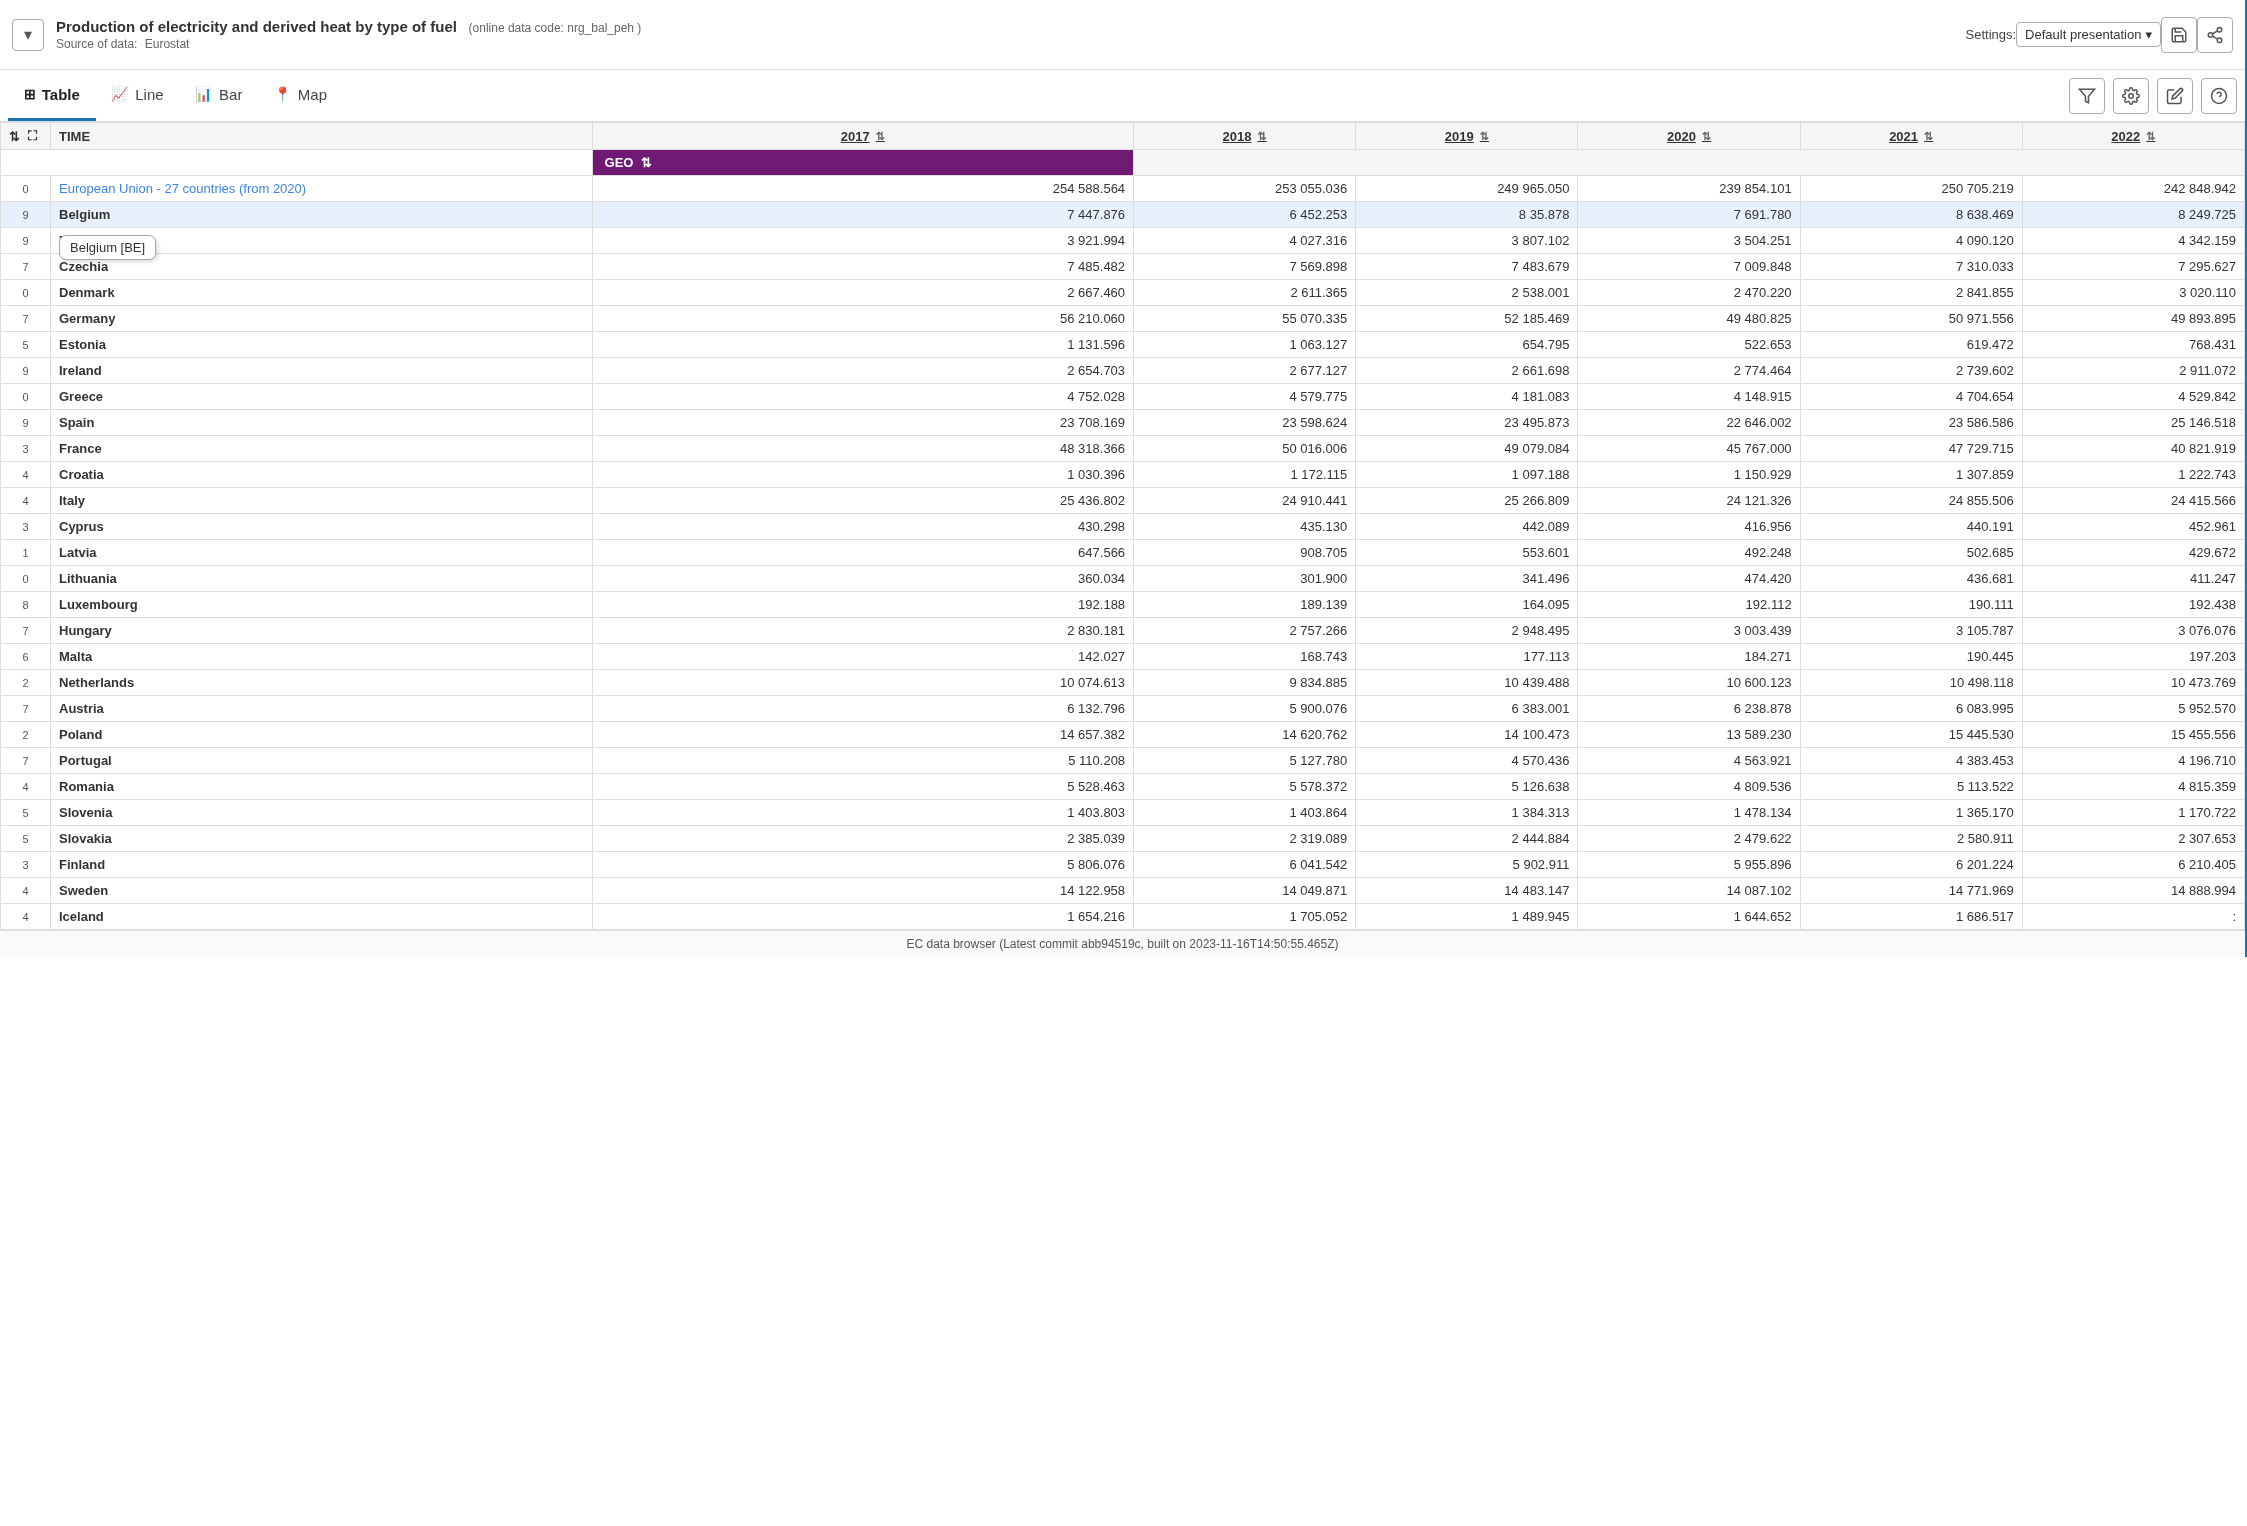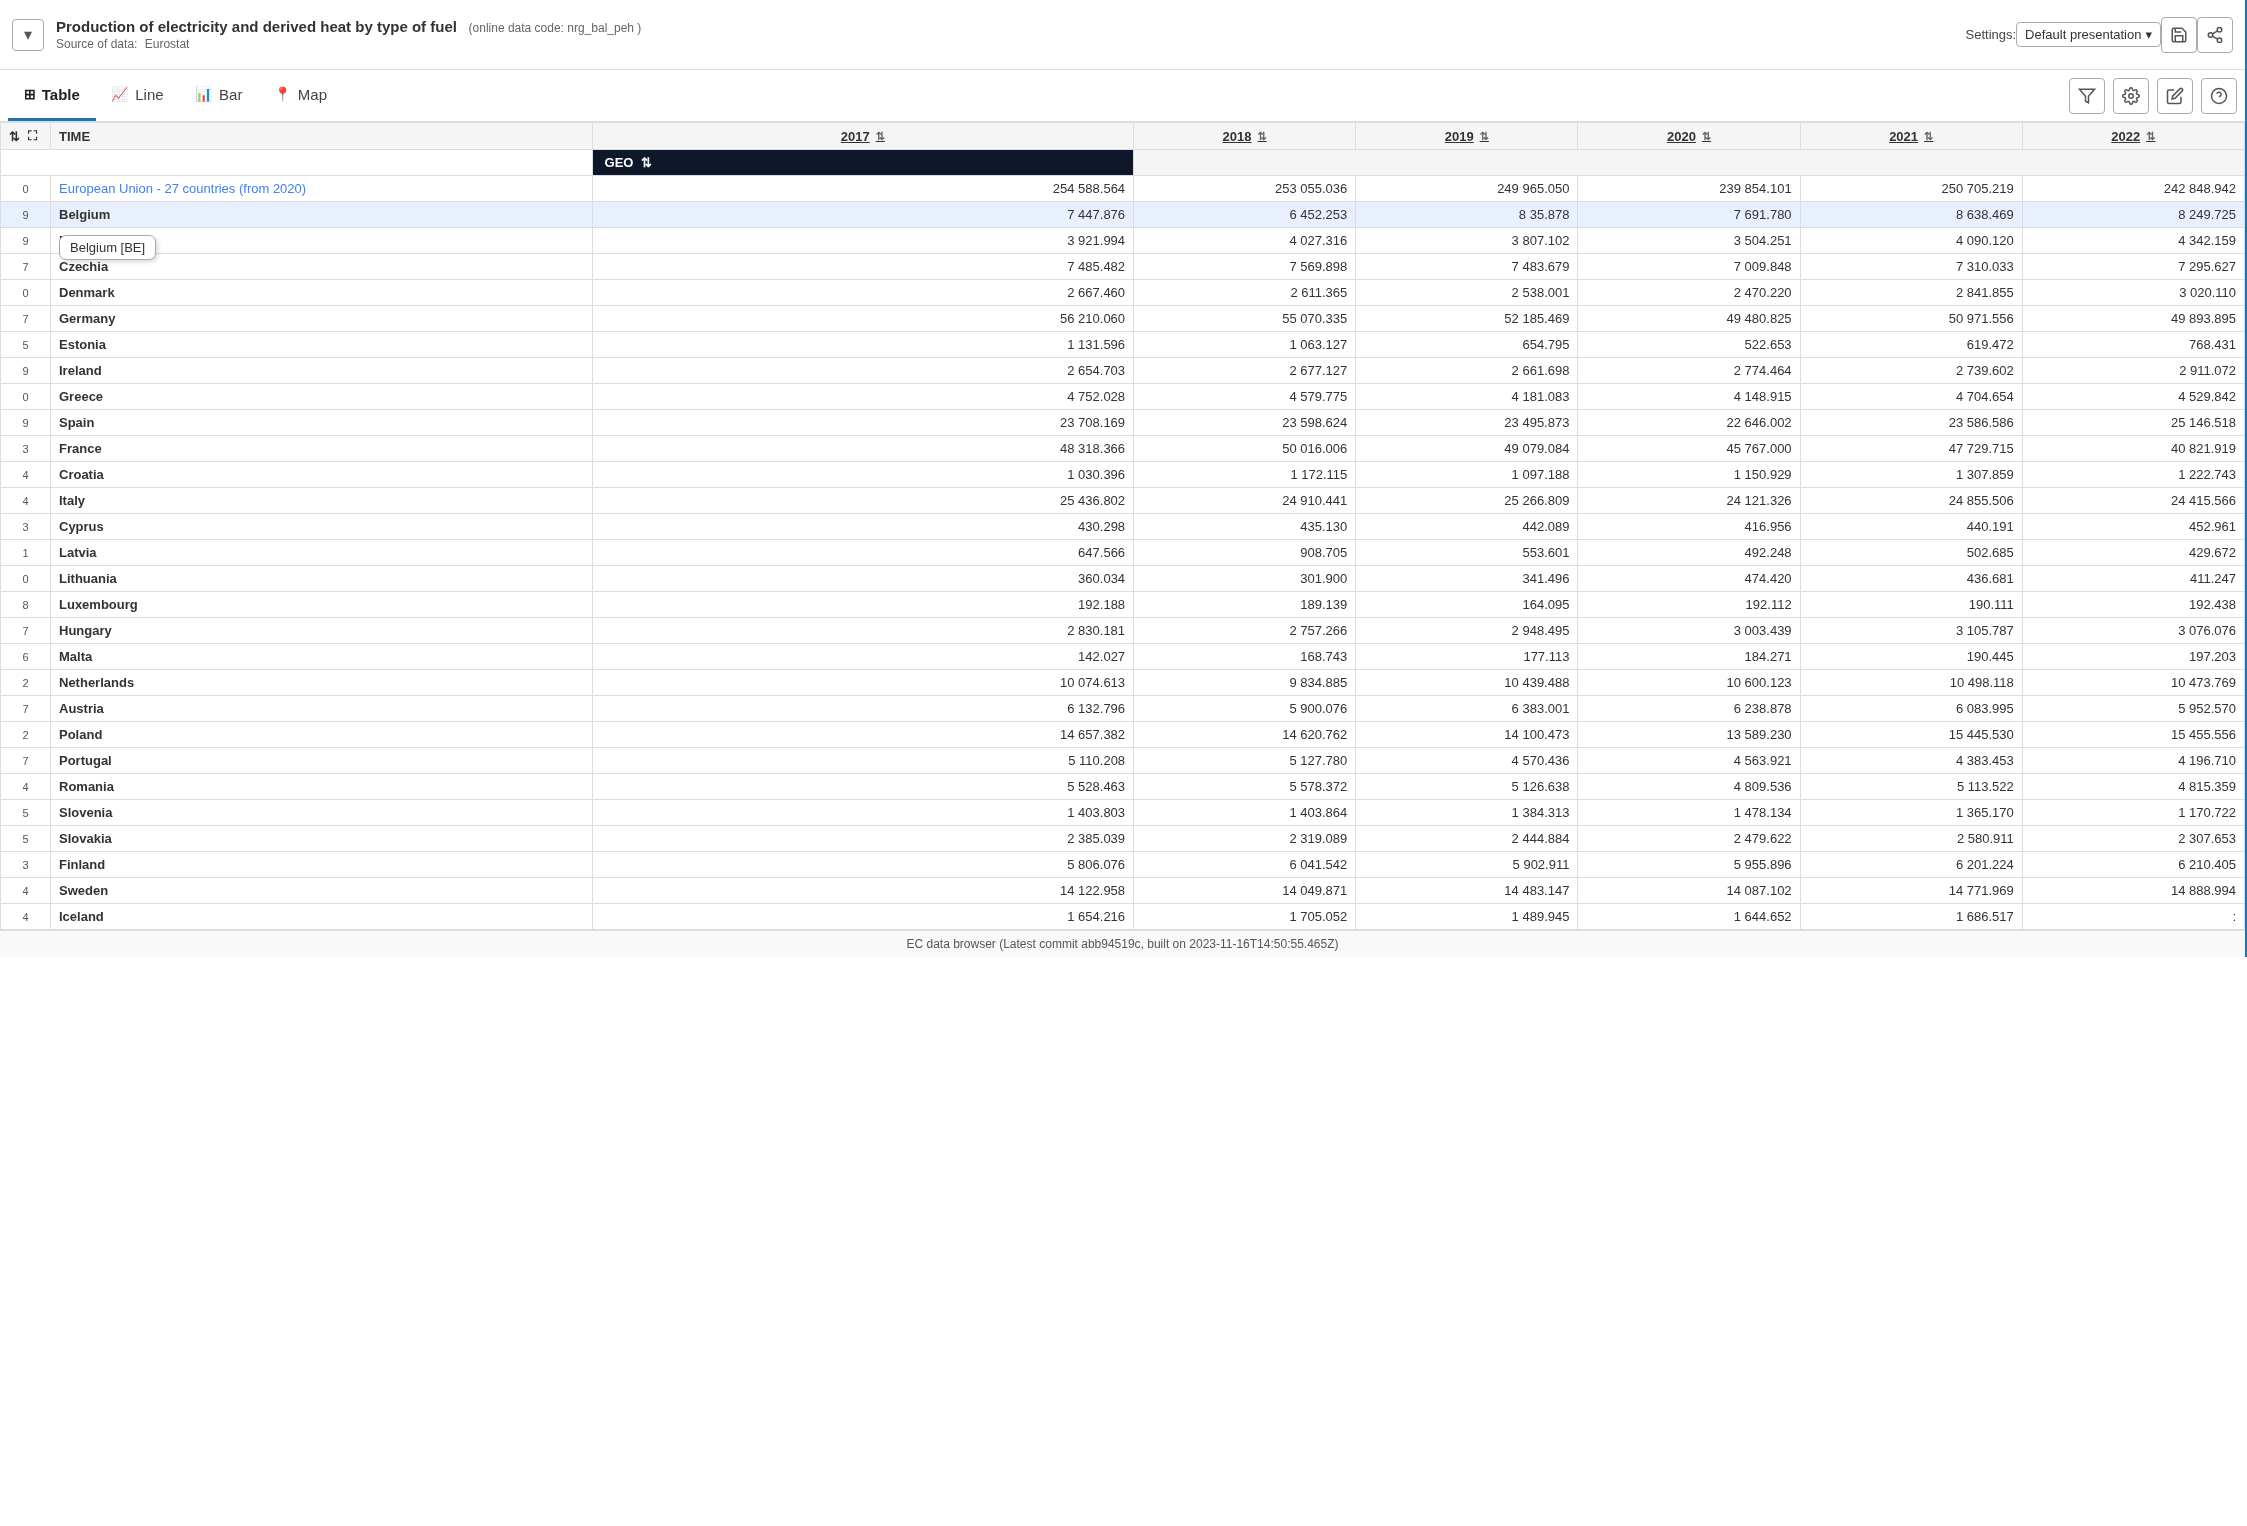--- a/index.html
+++ b/index.html
@@ -293,21 +293,21 @@
             <th style="cursor:pointer; min-width:160px;">
               <div class="col-header-sort">
                 <span>2022</span>
                 <span class="sort-icon">⇅</span>
               </div>
             </th>
           </tr>
           <tr>
             <td colspan="2" style="padding:0;">
               </td>
-              <td class="geo-header" colspan="1" style="background:#0f172a; color:#fff; font-weight:bold; padding:5px 12px; border:1px solid #ddd; min-width:390px;">
+              <td class="geo-header" colspan="1" style="background:#701a75; color:#fff; font-weight:bold; padding:5px 12px; border:1px solid #ddd; min-width:390px;">
                 <span>GEO</span>
                 <span style="margin-left:4px; cursor:pointer;">⇅</span>
               </td>
 
             <td style="background:#f5f5f5;" colspan="6"></td>
           </tr>
         </thead>
         <tbody id="table-body">
         <tr class="row-normal">
               <td class="code-col">0</td>

